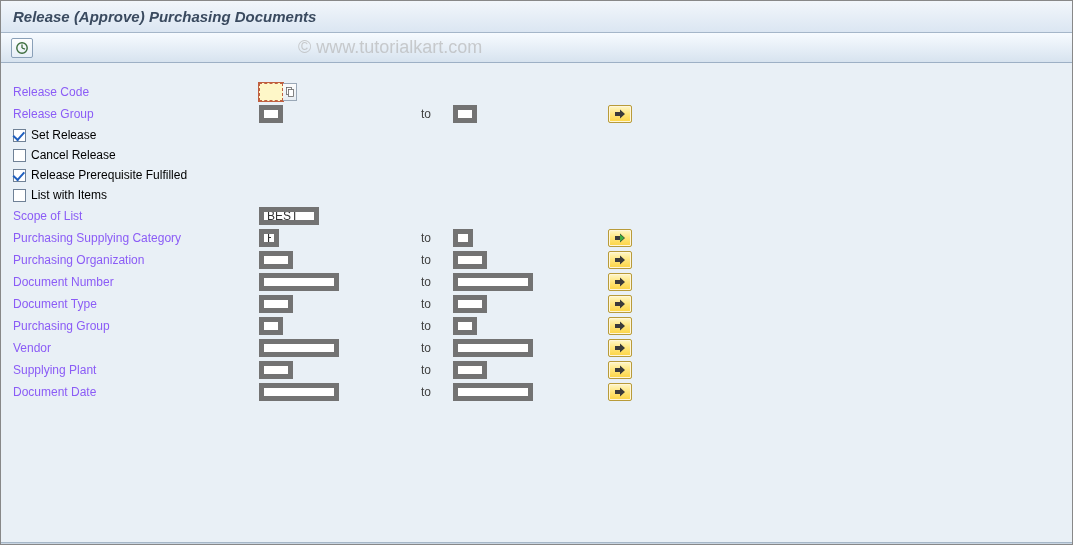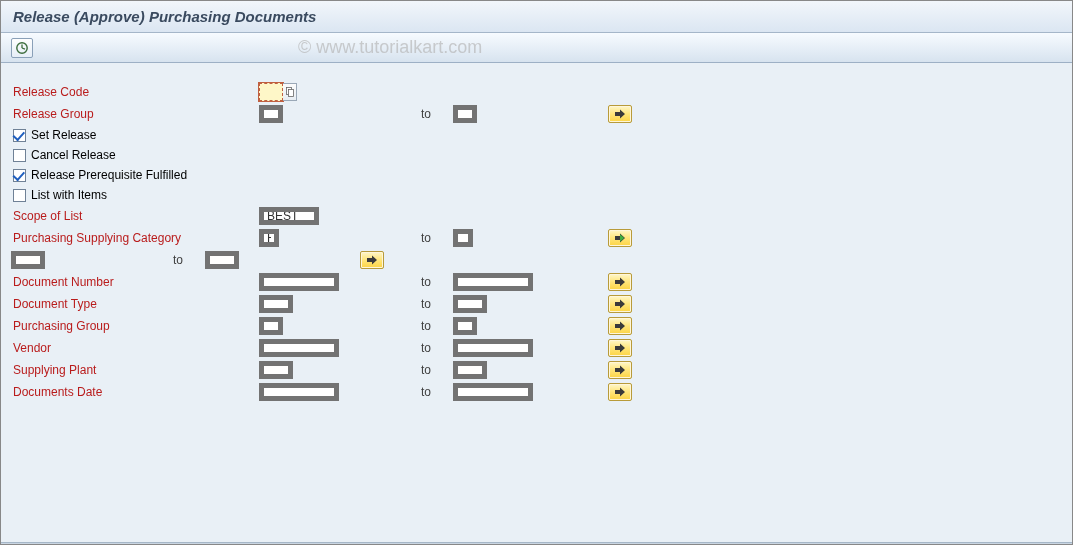--- a/index.html
+++ b/index.html
@@ -65,21 +65,21 @@
     }
     .row {
       display: flex;
       align-items: center;
       height: 21px;
       margin-bottom: 1px;
     }
     .label {
       width: 248px;
       padding-left: 2px;
-      color: #b91c1c;
+      color: #8b5cf6;
       white-space: nowrap;
     }
     .input {
       height: 18px;
       border: 5px solid #737373;
       background: #fff;
       font-size: 12px;
       padding: 0 3px;
       color: #333;
     }
@@ -246,20 +246,21 @@
       <div class="ms-btn active">
         <svg class="arrow-right arrow-right-green" viewBox="0 0 12 10">
           <path d="M1 3 h5 v-2.5 l5 4.5 l-5 4.5 v-2.5 h-5 z" fill="#3a3a3a"></path>
           <path class="accent" d="M6 1.2 l4.2 3.8 l-4.2 3.8 z"></path>
         </svg>
       </div>
     </div>
   </div>
 
   <div class="row">
+    <div class="label">Purchasing Organization</div>
     <div class="col-from">
         <input class="input w34" value="" style="">
       </div>
     <div class="col-to-label">to</div>
     <div class="col-to-input">
         <input class="input w34" value="" style="">
       </div>
     <div class="col-ms">
       <div class="ms-btn">
         <svg class="arrow-right" viewBox="0 0 12 10">
@@ -353,21 +354,21 @@
     <div class="col-ms">
       <div class="ms-btn">
         <svg class="arrow-right" viewBox="0 0 12 10">
             <path d="M1 3 h5 v-2.5 l5 4.5 l-5 4.5 v-2.5 h-5 z"></path>
           </svg>
       </div>
     </div>
   </div>
 
   <div class="row">
-    <div class="label">Documents Date</div>
+    <div class="label">Document Date</div>
     <div class="col-from">
         <input class="input w80" value="" style="">
       </div>
     <div class="col-to-label">to</div>
     <div class="col-to-input">
         <input class="input w80" value="" style="">
       </div>
     <div class="col-ms">
       <div class="ms-btn">
         <svg class="arrow-right" viewBox="0 0 12 10">

